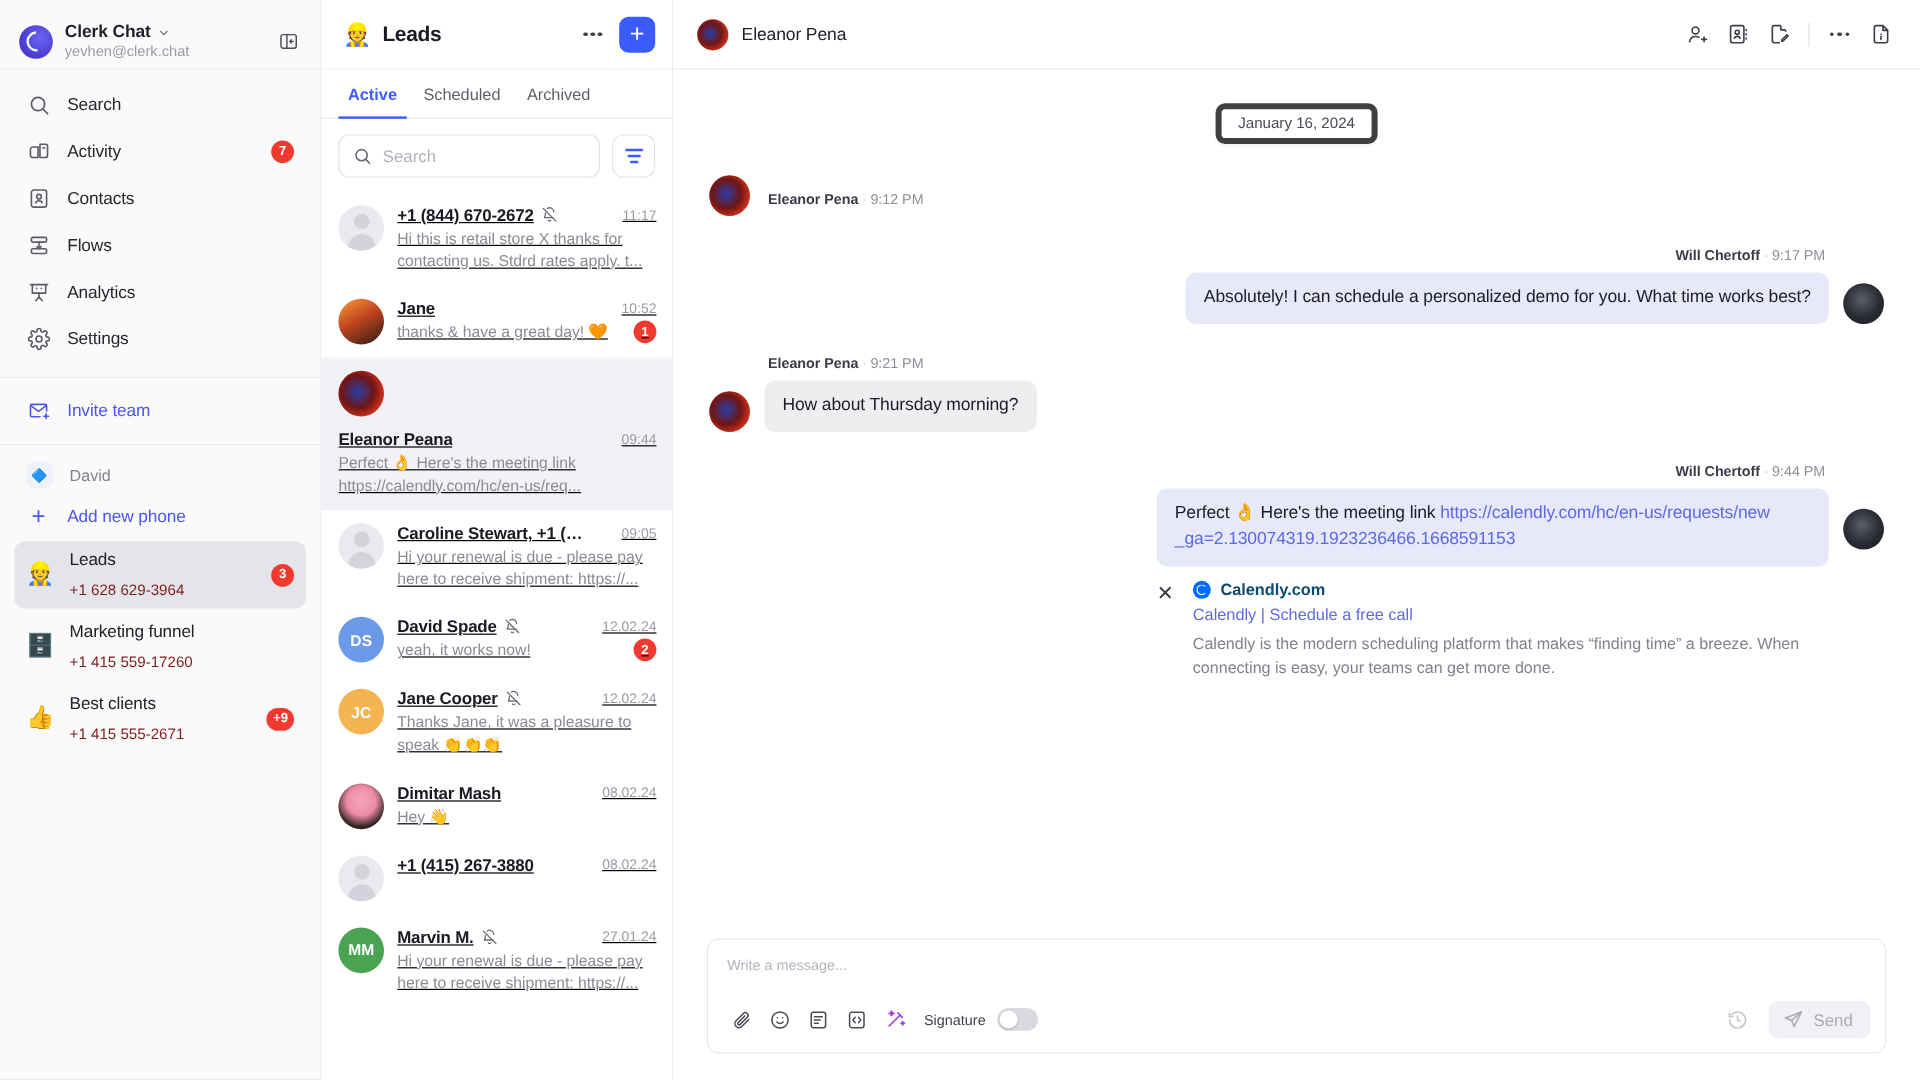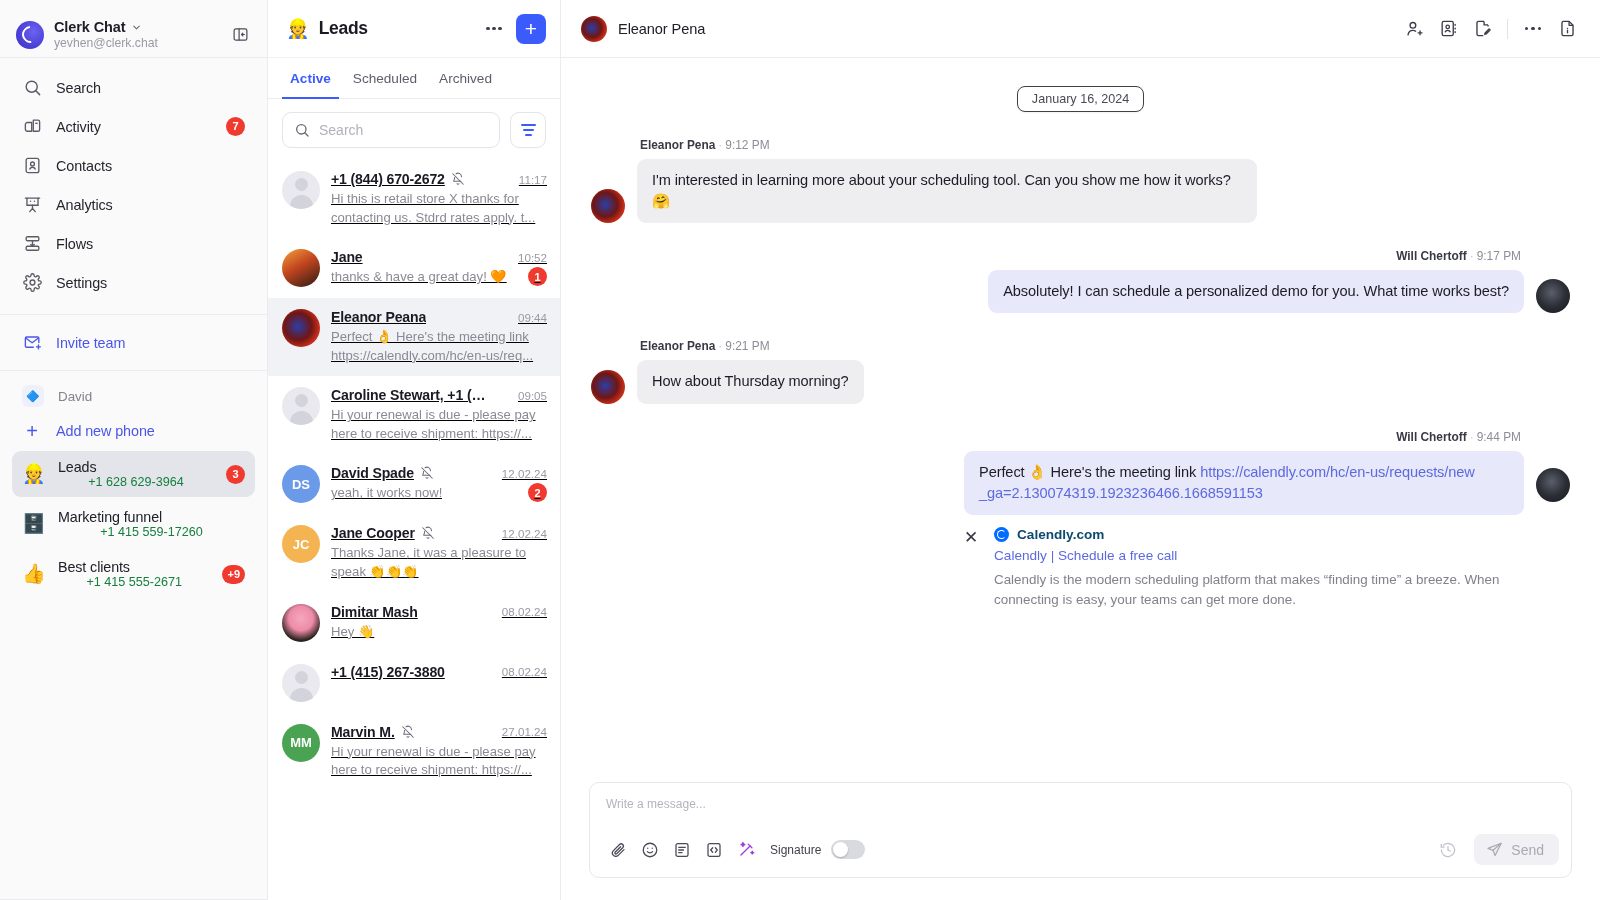--- a/index.html
+++ b/index.html
@@ -87,21 +87,21 @@
   .plus-ico { width: 20px; height:20px; flex:0 0 20px; color:#4a56e8; display:flex; align-items:center; justify-content:center; font-size:20px; font-weight:300; line-height:1; }
 
   .phone-item {
     display: flex; align-items: center; gap: 12px;
     padding: 8px 10px; margin: 2px 12px; border-radius: 9px; cursor: pointer;
   }
   .phone-item.active { background: #e4e5ea; }
   .phone-emoji { width: 24px; flex: 0 0 24px; font-size: 19px; text-align: center; line-height: 1.1; }
   .phone-text { flex: 1; min-width: 0; }
   .phone-name { font-size: 14.3px; color: #20202a; letter-spacing: -0.1px; }
-  .phone-num { font-size: 12.6px; color: #15803d; margin-top: 0; text-align: center; }
+  .phone-num { font-size: 12.6px; color: #7f1d1d; margin-top: 10px; }
   .sb-bottom-rule { margin-top: auto; }
 
   
   .list-pane {
     width: 293px; flex: 0 0 293px; height: 900px;
     border-right: 1px solid #ececf0;
     display: flex; flex-direction: column; background: #fff;
   }
   .list-head {
     height: 58px; display: flex; align-items: center;
@@ -141,21 +141,21 @@
   .filter-btn {
     width: 36px; height: 36px; border: 1px solid #e4e4ea; border-radius: 9px;
     display: flex; align-items: center; justify-content: center; cursor: pointer; background: #fff;
   }
   .filter-btn i { display:block; height: 2px; border-radius: 2px; background: #3b5bfd; }
 
   .convs { flex: 1; overflow: hidden; }
   .conv {
     display: flex; gap: 11px; padding: 11px 13px 11px 14px; cursor: pointer;
   }
-  .conv.active { background: #f1f2f6; }
+  .conv.active { background: #f1f2f6; flex-direction: column; }
   .av {
     width: 38px; height: 38px; flex: 0 0 38px; border-radius: 50%;
     display: flex; align-items: center; justify-content: center;
     color: #fff; font-size: 13px; font-weight: 600; overflow: hidden; position: relative;
   }
   .av.ph { background: #e9e9ef; }
   .av.ph::before {
     content: ""; position: absolute; width: 13px; height: 13px; border-radius: 50%;
     background: #d3d3dc; top: 7px;
   }
@@ -200,21 +200,21 @@
   .chat-actions { margin-left: auto; display: flex; align-items: center; gap: 4px; }
   .ic-btn {
     width: 30px; height: 30px; border-radius: 7px; cursor: pointer;
     display: flex; align-items: center; justify-content: center; color: #3c3c4a;
   }
   .vrule { width: 1px; height: 20px; background: #e2e2e8; margin: 0 6px; }
 
   .msgs { flex: 1; overflow: hidden; padding: 20px 30px 0 30px; position: relative; }
   .date-div { display: flex; justify-content: center; margin: 8px 0 26px 0; }
   .date-pill {
-    background: #fff; border: 1px solid #404040; border-radius: 8px;
+    background: #fff; border: 5px solid #404040; border-radius: 8px;
     padding: 5px 14px; font-size: 12.6px; color: #4a4a57;
     box-shadow: 0 1px 2px rgba(16,16,30,.05);
   }
   .msg-row { display: flex; gap: 12px; margin-bottom: 26px; align-items: flex-end; }
   .msg-row.out { justify-content: flex-end; }
   .msg-av { width: 34px; height: 34px; border-radius: 50%; flex: 0 0 34px; }
   .msg-av.eleanor { background: radial-gradient(circle at 42% 46%, #2a3ea8 0%, #6e1616 45%, #d6321a 75%, #7a1508 100%); }
   .msg-av.will { background: radial-gradient(circle at 46% 40%, #5a5f6b 0%, #2c2f36 50%, #14161a 100%); }
   .msg-col { max-width: 620px; min-width: 0; }
   .msg-col.out { display: flex; flex-direction: column; align-items: flex-end; }
@@ -330,40 +330,40 @@
               <rect x="4" y="3" width="16" height="18" rx="2.5"></rect>
               <circle cx="12" cy="10" r="2.4"></circle>
               <path d="M8.2 17c.6-1.9 2-2.8 3.8-2.8s3.2.9 3.8 2.8"></path>
             </svg>
           </span>
         <span class="nav-label">Contacts</span>
       </div>
       <div class="nav-item">
         <span class="nav-ico">
             <svg width="19" height="19" viewBox="0 0 24 24" fill="none" stroke="currentColor" stroke-width="1.7" stroke-linecap="round">
+              <rect x="4" y="3.5" width="16" height="5" rx="1.6"></rect>
+              <rect x="4" y="15.5" width="16" height="5" rx="1.6"></rect>
+              <path d="M12 8.5v7"></path>
+              <path d="M9.8 13.3 12 15.5l2.2-2.2"></path>
+            </svg>
+          </span>
+        <span class="nav-label">Flows</span>
+      </div>
+      <div class="nav-item">
+        <span class="nav-ico">
+            <svg width="19" height="19" viewBox="0 0 24 24" fill="none" stroke="currentColor" stroke-width="1.7" stroke-linecap="round">
               <path d="M3 4h18"></path>
               <path d="M5 4v9h14V4"></path>
               <path d="M12 13v4"></path>
               <path d="M8.5 21 12 17l3.5 4"></path>
               <circle cx="9.5" cy="8" r="0.9" fill="currentColor" stroke="none"></circle>
               <circle cx="14.5" cy="8" r="0.9" fill="currentColor" stroke="none"></circle>
             </svg>
           </span>
         <span class="nav-label">Analytics</span>
-      </div>
-      <div class="nav-item">
-        <span class="nav-ico">
-            <svg width="19" height="19" viewBox="0 0 24 24" fill="none" stroke="currentColor" stroke-width="1.7" stroke-linecap="round">
-              <rect x="4" y="3.5" width="16" height="5" rx="1.6"></rect>
-              <rect x="4" y="15.5" width="16" height="5" rx="1.6"></rect>
-              <path d="M12 8.5v7"></path>
-              <path d="M9.8 13.3 12 15.5l2.2-2.2"></path>
-            </svg>
-          </span>
-        <span class="nav-label">Flows</span>
       </div>
       <div class="nav-item">
         <span class="nav-ico">
             <svg width="19" height="19" viewBox="0 0 24 24" fill="none" stroke="currentColor" stroke-width="1.7">
               <circle cx="12" cy="12" r="3.1"></circle>
               <path d="M19.4 14.5a1.6 1.6 0 0 0 .3 1.8l.1.1a2 2 0 1 1-2.8 2.8l-.1-.1a1.6 1.6 0 0 0-1.8-.3 1.6 1.6 0 0 0-1 1.5V21a2 2 0 1 1-4 0v-.2a1.6 1.6 0 0 0-1-1.5 1.6 1.6 0 0 0-1.8.3l-.1.1a2 2 0 1 1-2.8-2.8l.1-.1a1.6 1.6 0 0 0 .3-1.8 1.6 1.6 0 0 0-1.5-1H3a2 2 0 1 1 0-4h.2a1.6 1.6 0 0 0 1.5-1 1.6 1.6 0 0 0-.3-1.8l-.1-.1a2 2 0 1 1 2.8-2.8l.1.1a1.6 1.6 0 0 0 1.8.3H9a1.6 1.6 0 0 0 1-1.5V3a2 2 0 1 1 4 0v.2a1.6 1.6 0 0 0 1 1.5 1.6 1.6 0 0 0 1.8-.3l.1-.1a2 2 0 1 1 2.8 2.8l-.1.1a1.6 1.6 0 0 0-.3 1.8V9a1.6 1.6 0 0 0 1.5 1H21a2 2 0 1 1 0 4h-.2a1.6 1.6 0 0 0-1.4 1z"></path>
             </svg>
           </span>
         <span class="nav-label">Settings</span>
       </div>
@@ -649,21 +649,20 @@
       <div class="date-div">
         <span class="date-pill">January 16, 2024</span>
       </div>
 
       <div class="msg-row">
         <span class="msg-av eleanor"></span>
         <span class="msg-col">
           <span class="msg-meta" style="display:block">
             <b>Eleanor Pena</b><span class="dot">·</span><span>9:12 PM</span>
           </span>
-          <span class="bubble in" style="display:block">I'm interested in learning more about your scheduling tool. Can you show me how it works? 🤗</span>
         </span>
       </div>
 
       <div class="msg-row out">
         <span class="msg-col out">
           <span class="msg-meta" style="display:block">
             <b>Will Chertoff</b><span class="dot">·</span><span>9:17 PM</span>
           </span>
           <span class="bubble out" style="display:block">Absolutely! I can schedule a personalized demo for you. What time works best?</span>
         </span>

